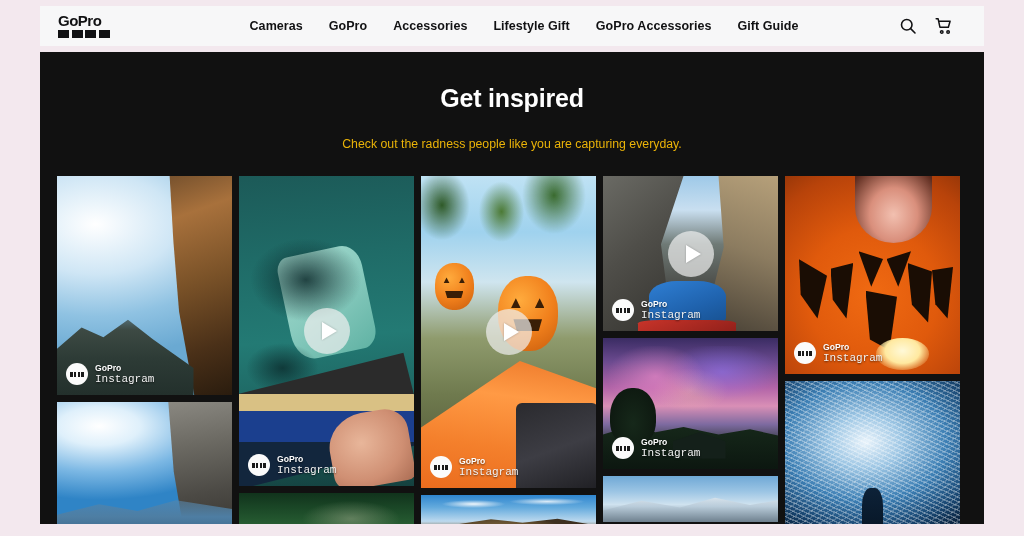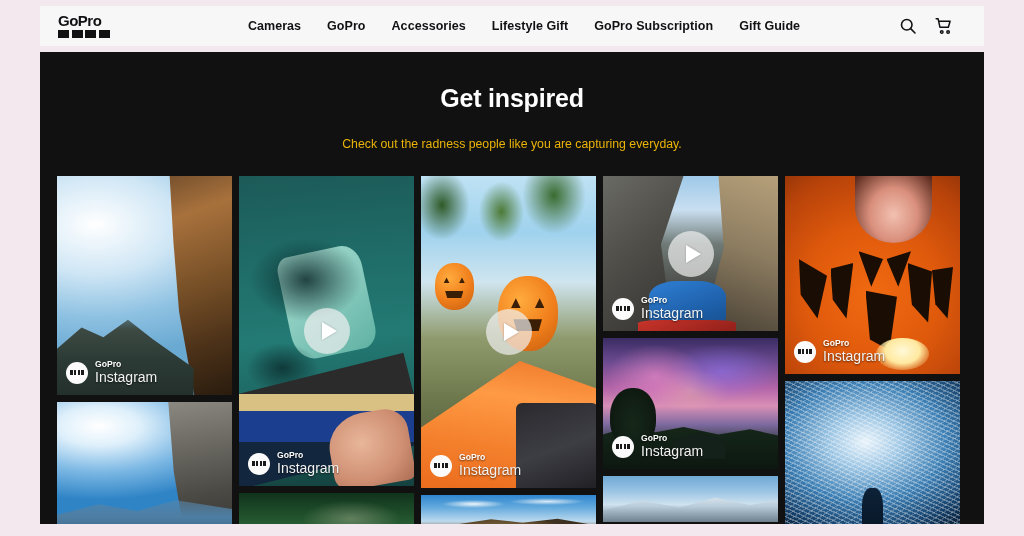--- a/index.html
+++ b/index.html
@@ -187,23 +187,24 @@
   .badge-name {
     display: block;
     color: #ffffff;
     font-size: 8.6px;
     font-weight: 700;
     text-shadow: 0 1px 2px rgba(0,0,0,.6);
   }
   .badge-src {
     display: block;
     color: #f2f2f2;
-    font-size: 14px;
+    font-size: 11px;
     font-weight: 400;
     text-shadow: 0 1px 2px rgba(0,0,0,.6);
+    font-family: Liberation Mono, monospace;
   }
 
   
   .play {
     position: absolute;
     left: 50%;
     top: 50%;
     width: 46px;
     height: 46px;
     margin: -23px 0 0 -23px;
@@ -372,21 +373,21 @@
           <i></i>
           <i></i>
       </span>
     </div>
 
     <nav class="nav">
       <span class="nav-item">Cameras</span>
       <span class="nav-item">GoPro</span>
       <span class="nav-item">Accessories</span>
       <span class="nav-item">Lifestyle Gift</span>
-      <span class="nav-item">GoPro Subscription</span>
+      <span class="nav-item">GoPro Accessories</span>
       <span class="nav-item">Gift Guide</span>
     </nav>
 
     <div class="header-actions">
       <span class="hicon">
         <svg viewBox="0 0 24 24" fill="none" stroke="currentColor" stroke-width="1.9" stroke-linecap="round">
           <circle cx="10.5" cy="10.5" r="6.3"></circle>
           <line x1="15.2" y1="15.2" x2="20.4" y2="20.4"></line>
         </svg>
       </span>

